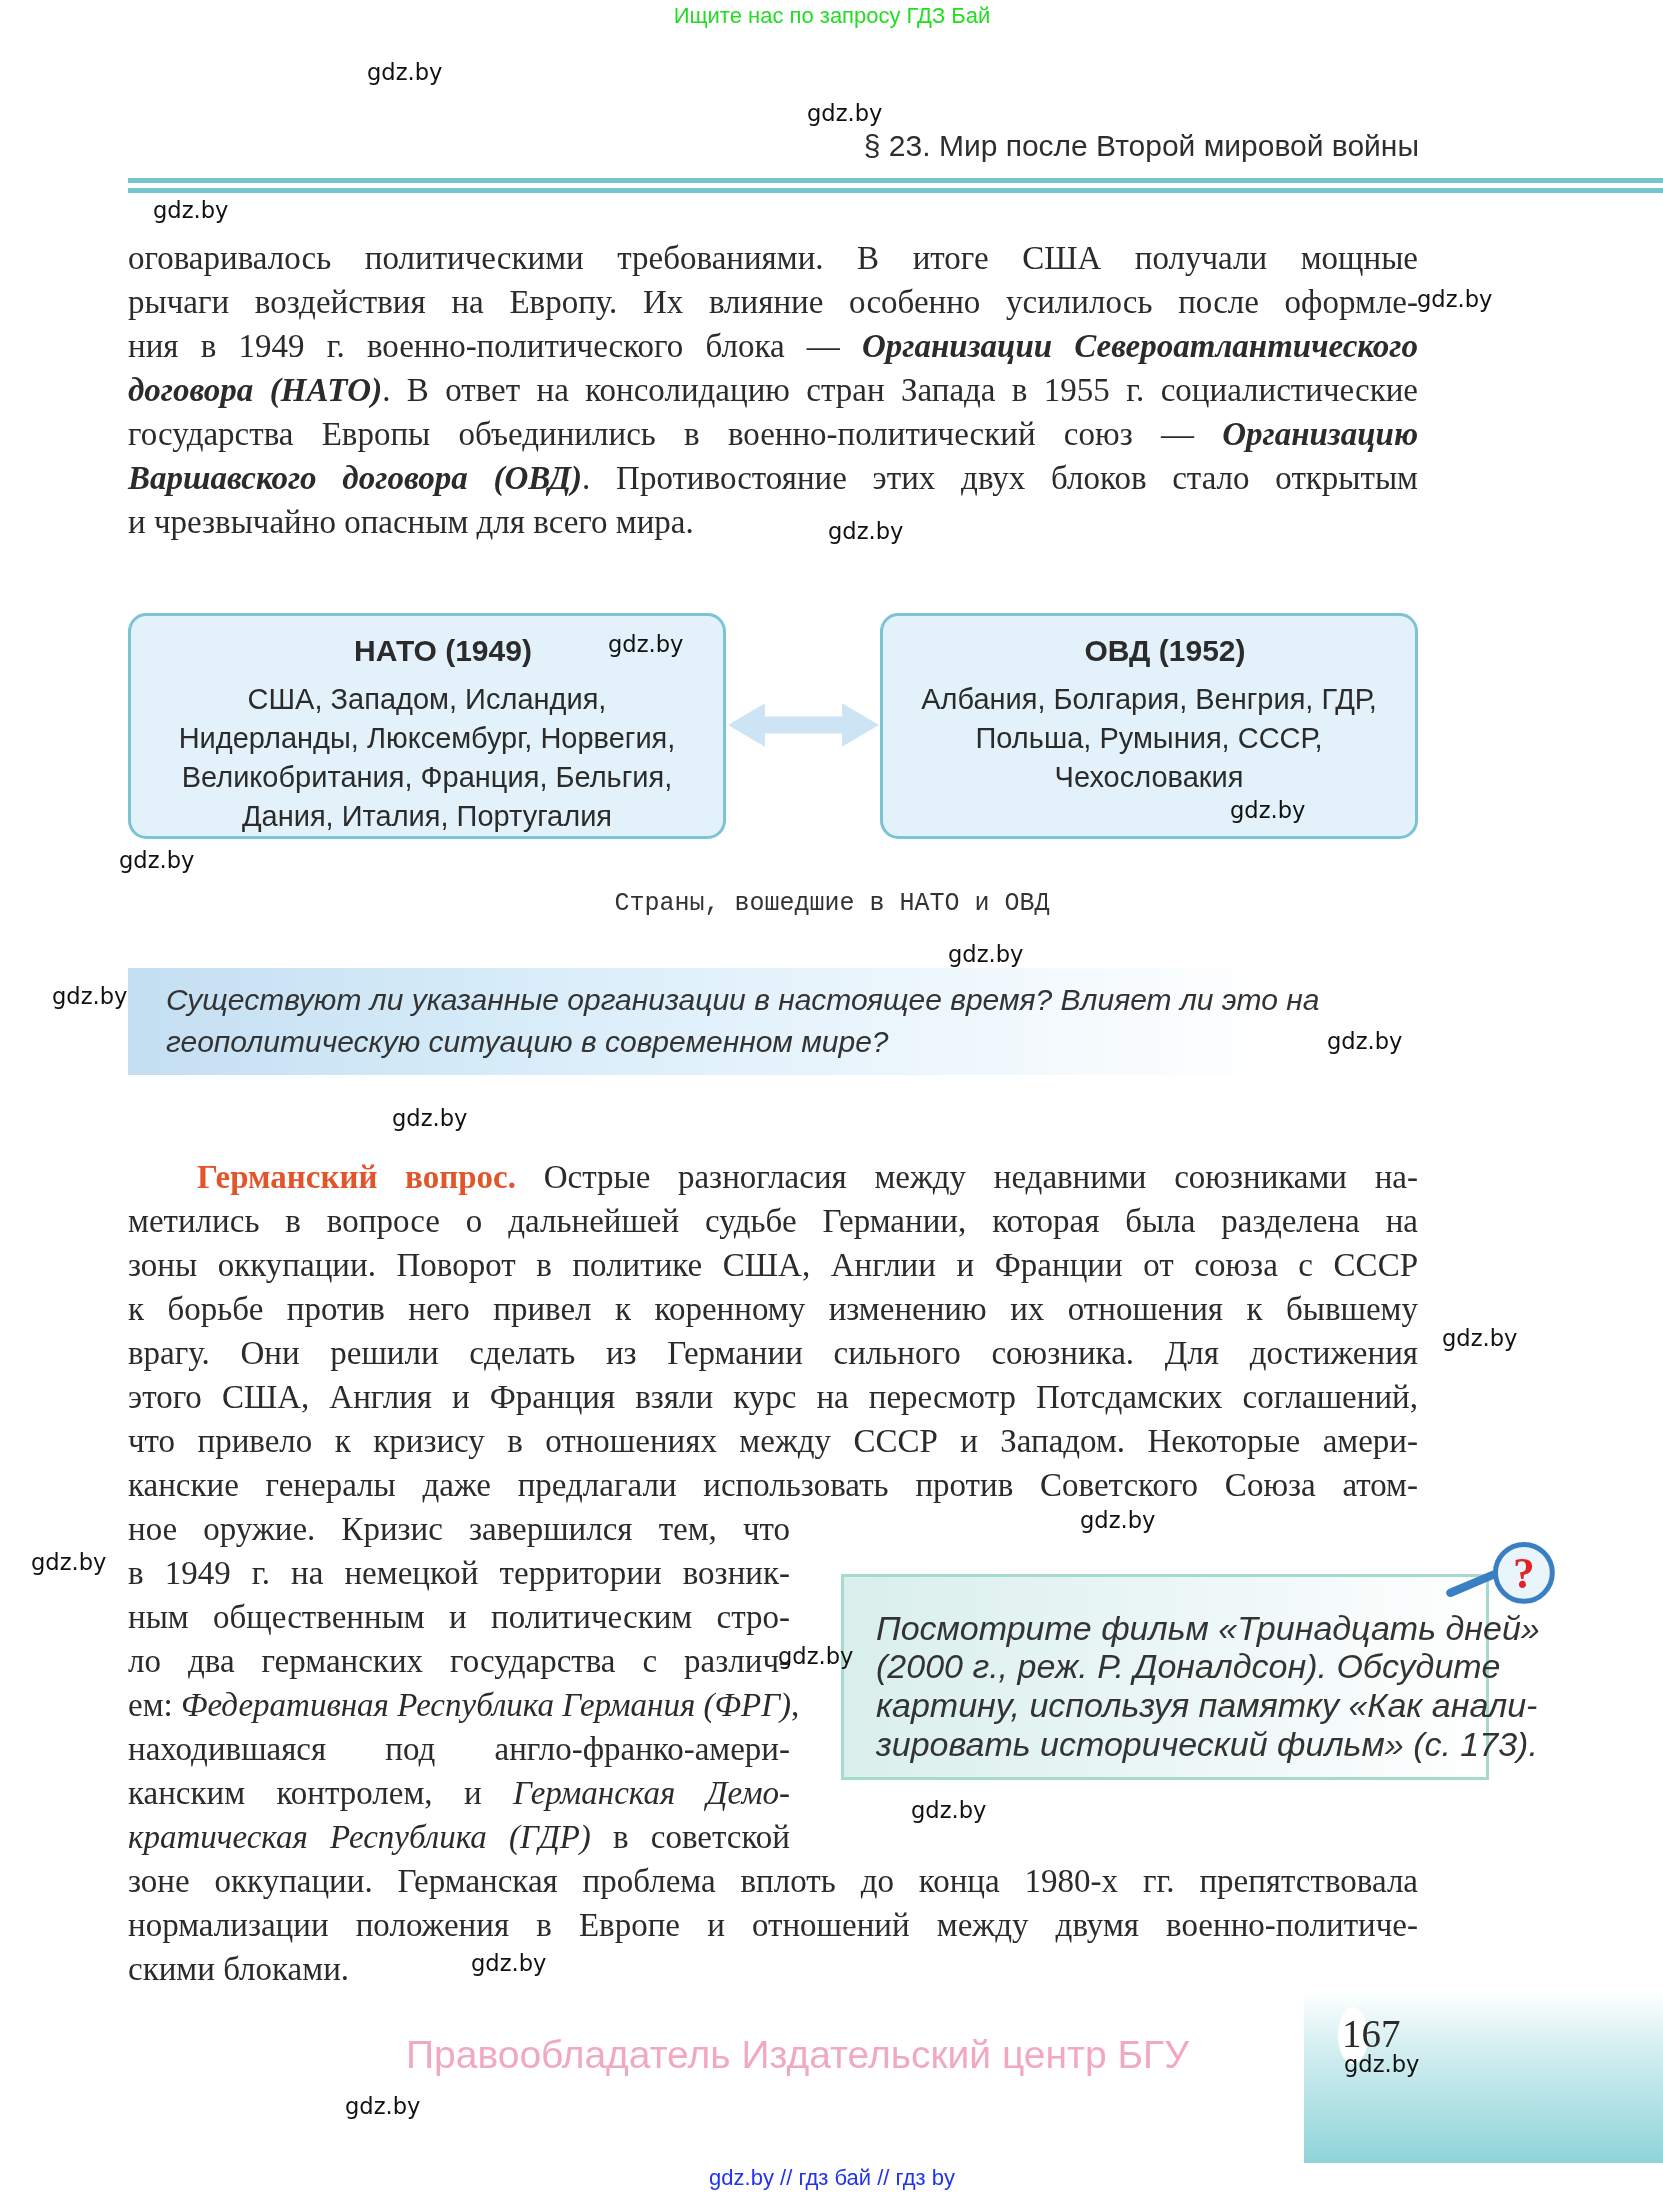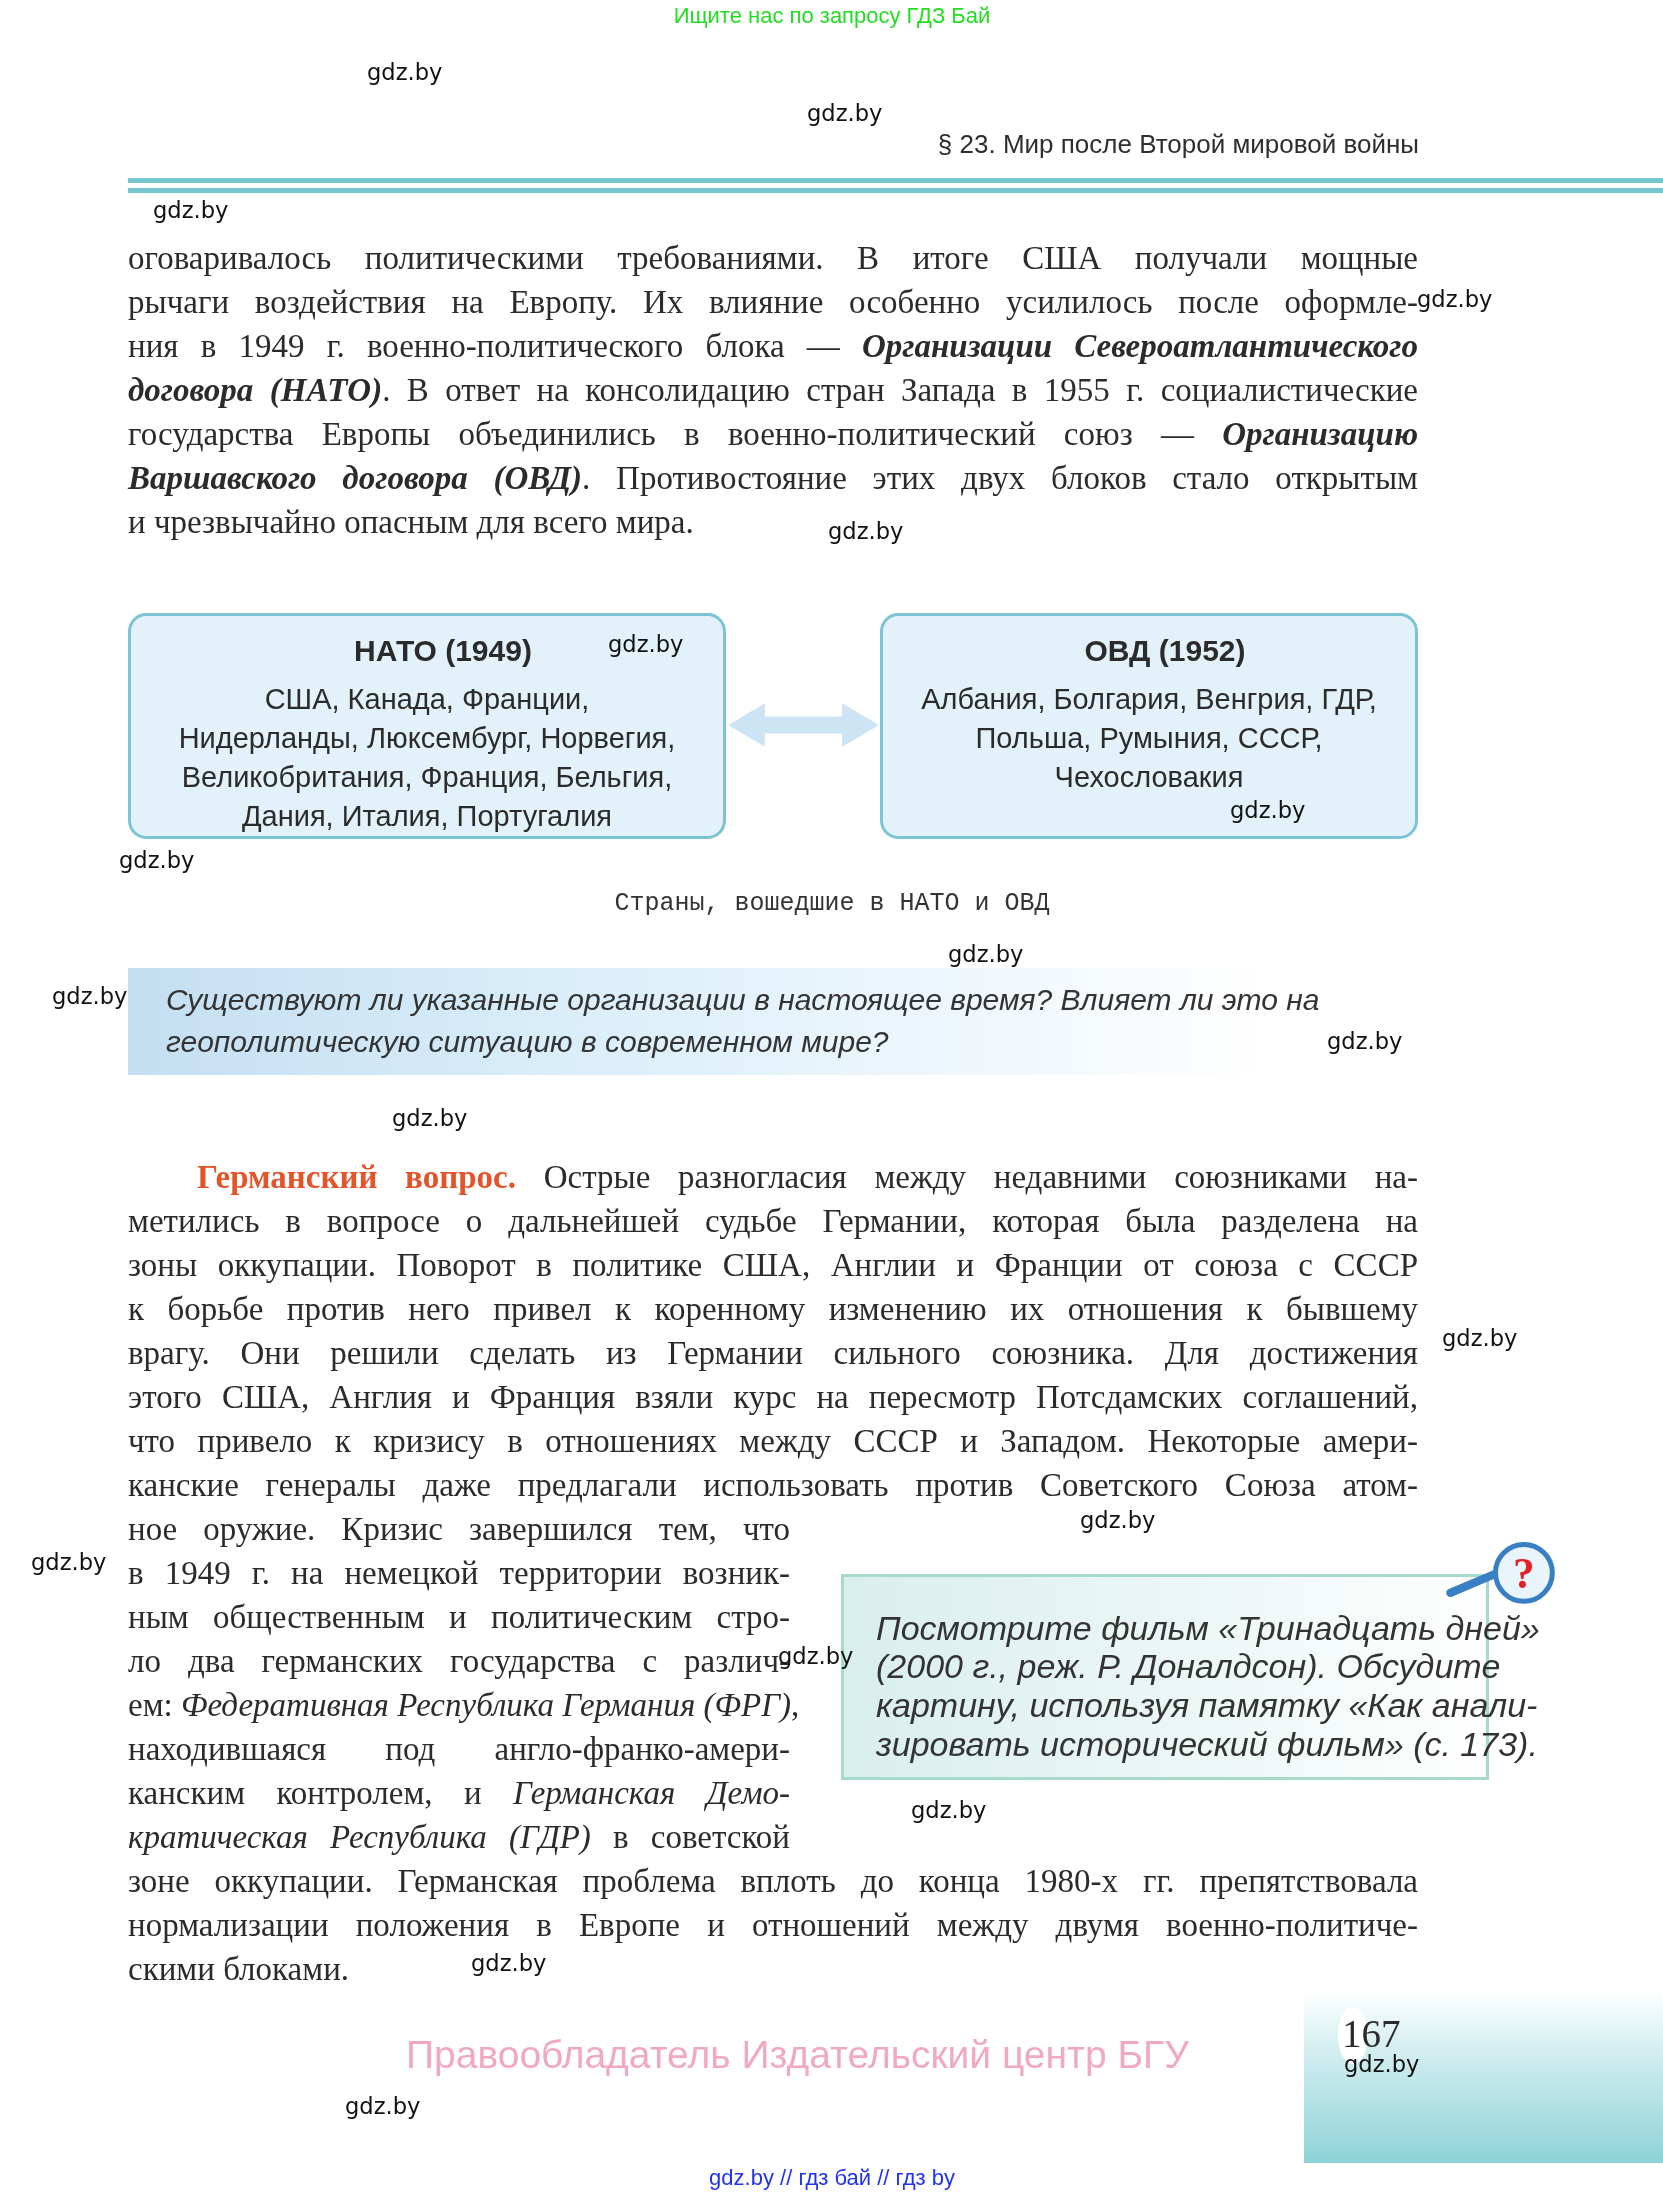--- a/index.html
+++ b/index.html
@@ -1,19 +1,19 @@
 <!DOCTYPE html>
 <html style="font-size:13.4px"><head>
 <meta charset="utf-8">
 <style>
   html, body { margin:0; padding:0; background:#ffffff; }
   body { width:1664px; height:2205px; position:relative; overflow:hidden; font-family:"Liberation Serif", serif; color:#2b2b2b; }
   .wm { position:absolute; font-family:"DejaVu Sans", sans-serif; font-size:22.6px; color:#111; white-space:nowrap; line-height:1; }
   .top-search { position:absolute; top:3.4px; left:0; width:1664px; text-align:center; font-family:"Liberation Sans", sans-serif; font-size:22px; color:#22dd22; }
-  .chapter-title { position:absolute; top:129px; right:245px; font-family:"Liberation Sans", sans-serif; font-size:26px; color:#2e2e2e; white-space:nowrap; }
+  .chapter-title { position:absolute; top:129px; right:245px; font-family:"Liberation Sans", sans-serif; font-size:30px; color:#2e2e2e; white-space:nowrap; }
   .rule { position:absolute; left:128px; right:0; height:5px; background:#74c6cc; }
   .para { position:absolute; left:128px; width:1290px; font-size:33px; line-height:44px; text-align:justify; }
   .para .line { display:block; height:44px; text-align:justify; text-align-last:justify; white-space:nowrap; overflow:visible; }
   .para .line.last { text-align-last:left; }
   .bi { font-weight:bold; font-style:italic; }
   .it { font-style:italic; }
   .red-head { color:#e2552b; font-weight:bold; }
   .box { position:absolute; border:3.4px solid #7cc3d6; border-radius:18.4px; background:#e3f2fa; font-family:"Liberation Sans", sans-serif; color:#2b2b2b; text-align:center; }
   .box .bt { font-weight:bold; font-size:30px; margin-top:18.4px; margin-bottom:11.7px;padding-left:32px; }
   .box .bl { font-size:29px; line-height:39px; }
@@ -46,21 +46,21 @@
     <span class="line"><span>рычаги воздействия на Европу. Их влияние особенно усилилось после оформле-</span></span>
     <span class="line"><span>ния в 1949 г. военно-политического блока — </span><span class="bi">Организации Североатлантического</span></span>
     <span class="line"><span class="bi">договора (НАТО)</span><span>. В ответ на консолидацию стран Запада в 1955 г. социалистические</span></span>
     <span class="line"><span>государства Европы объединились в военно-политический союз — </span><span class="bi">Организацию</span></span>
     <span class="line"><span class="bi">Варшавского договора (ОВД)</span><span>. Противостояние этих двух блоков стало открытым</span></span>
     <span class="line last"><span>и чрезвычайно опасным для всего мира.</span></span>
   </div>
 
 <div class="box" style="left:128px; top:613px; width:592px; height:220px;">
   <div class="bt">НАТО (1949)</div>
-  <div class="bl">США, Канада, Франции,</div>
+  <div class="bl">США, Западом, Исландия,</div>
   <div class="bl">Нидерланды, Люксембург, Норвегия,</div>
   <div class="bl">Великобритания, Франция, Бельгия,</div>
   <div class="bl">Дания, Италия, Португалия</div>
 </div>
 <svg class="arrow" style="left:728px; top:703px;" width="151" height="44" viewBox="0 0 180 52">
   <polygon points="0,26 44,0 44,16 136,16 136,0 180,26 136,52 136,36 44,36 44,52" fill="#cde4f4"></polygon>
 </svg>
 <div class="box" style="left:880px; top:613px; width:532px; height:220px;">
   <div class="bt">ОВД (1952)</div>
   <div class="bl">Албания, Болгария, Венгрия, ГДР,</div>

